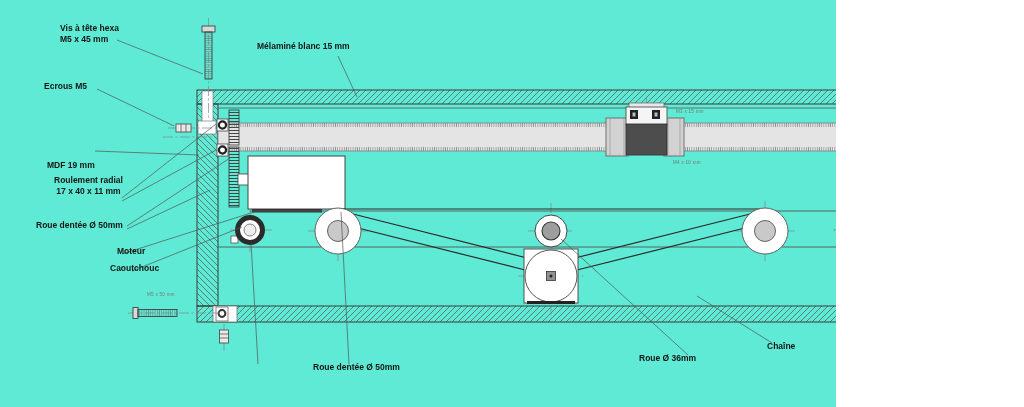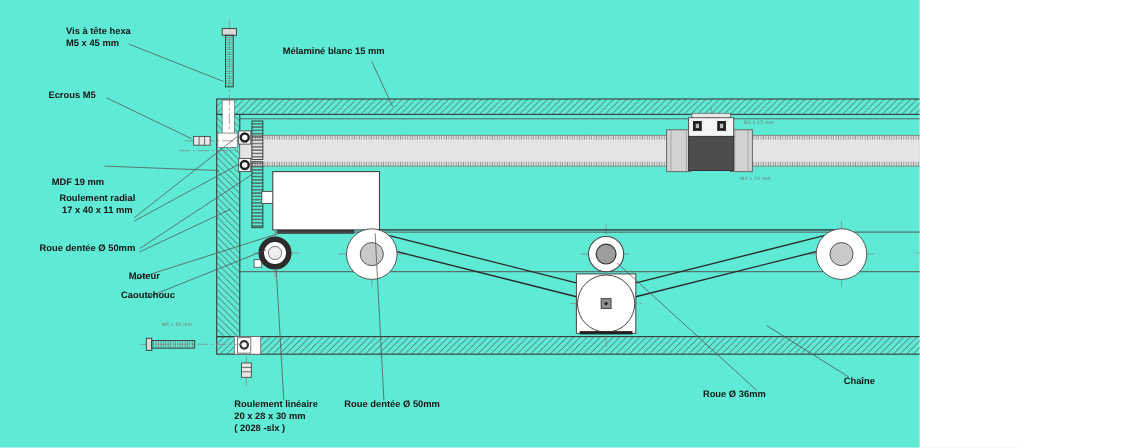--- a/index.html
+++ b/index.html
@@ -231,25 +231,20 @@
   <div class="lbl" style="left:257px;top:41px;">Mélaminé blanc 15 mm</div>
   <div class="lbl" style="left:44px;top:81px;">Ecrous M5</div>
   <div class="lbl" style="left:47px;top:160px;">MDF 19 mm</div>
   <div class="lbl" style="left:54px;top:175px;text-align:center;">
     <div>Roulement radial</div>
     <div>17 x 40 x 11 mm</div>
   </div>
   <div class="lbl" style="left:36px;top:220px;">Roue dentée Ø 50mm</div>
   <div class="lbl" style="left:91px;top:246px;margin-left:26px;">Moteur</div>
   <div class="lbl" style="left:80px;top:263px;margin-left:30px;">Caoutchouc</div>
-  <div class="lbl" style="left:213px;top:362px;">
-    <div>Roulement linéaire</div>
-    <div>20 x 28 x 30 mm</div>
-    <div>( 2028 -slx )</div>
-  </div>
   <div class="lbl" style="left:313px;top:362px;">Roue dentée Ø 50mm</div>
   <div class="lbl" style="left:639px;top:353px;">Roue Ø 36mm</div>
   <div class="lbl" style="left:767px;top:341px;">Chaîne</div>
 
   <div class="tiny" style="left:147px;top:292px;">M5 x 50 mm</div>
   <div class="tiny" style="left:843px;top:45px;">M5 x 45 mm</div>
   <div class="tiny" style="left:676px;top:109px;">M3 x 15 mm</div>
   <div class="tiny" style="left:673px;top:160px;">M4 x 10 mm</div>
   <div class="tiny" style="left:845px;top:253px;">2028 SLX</div>
   <div class="tiny" style="left:945px;top:293px;">M5 x 40 mm</div>

